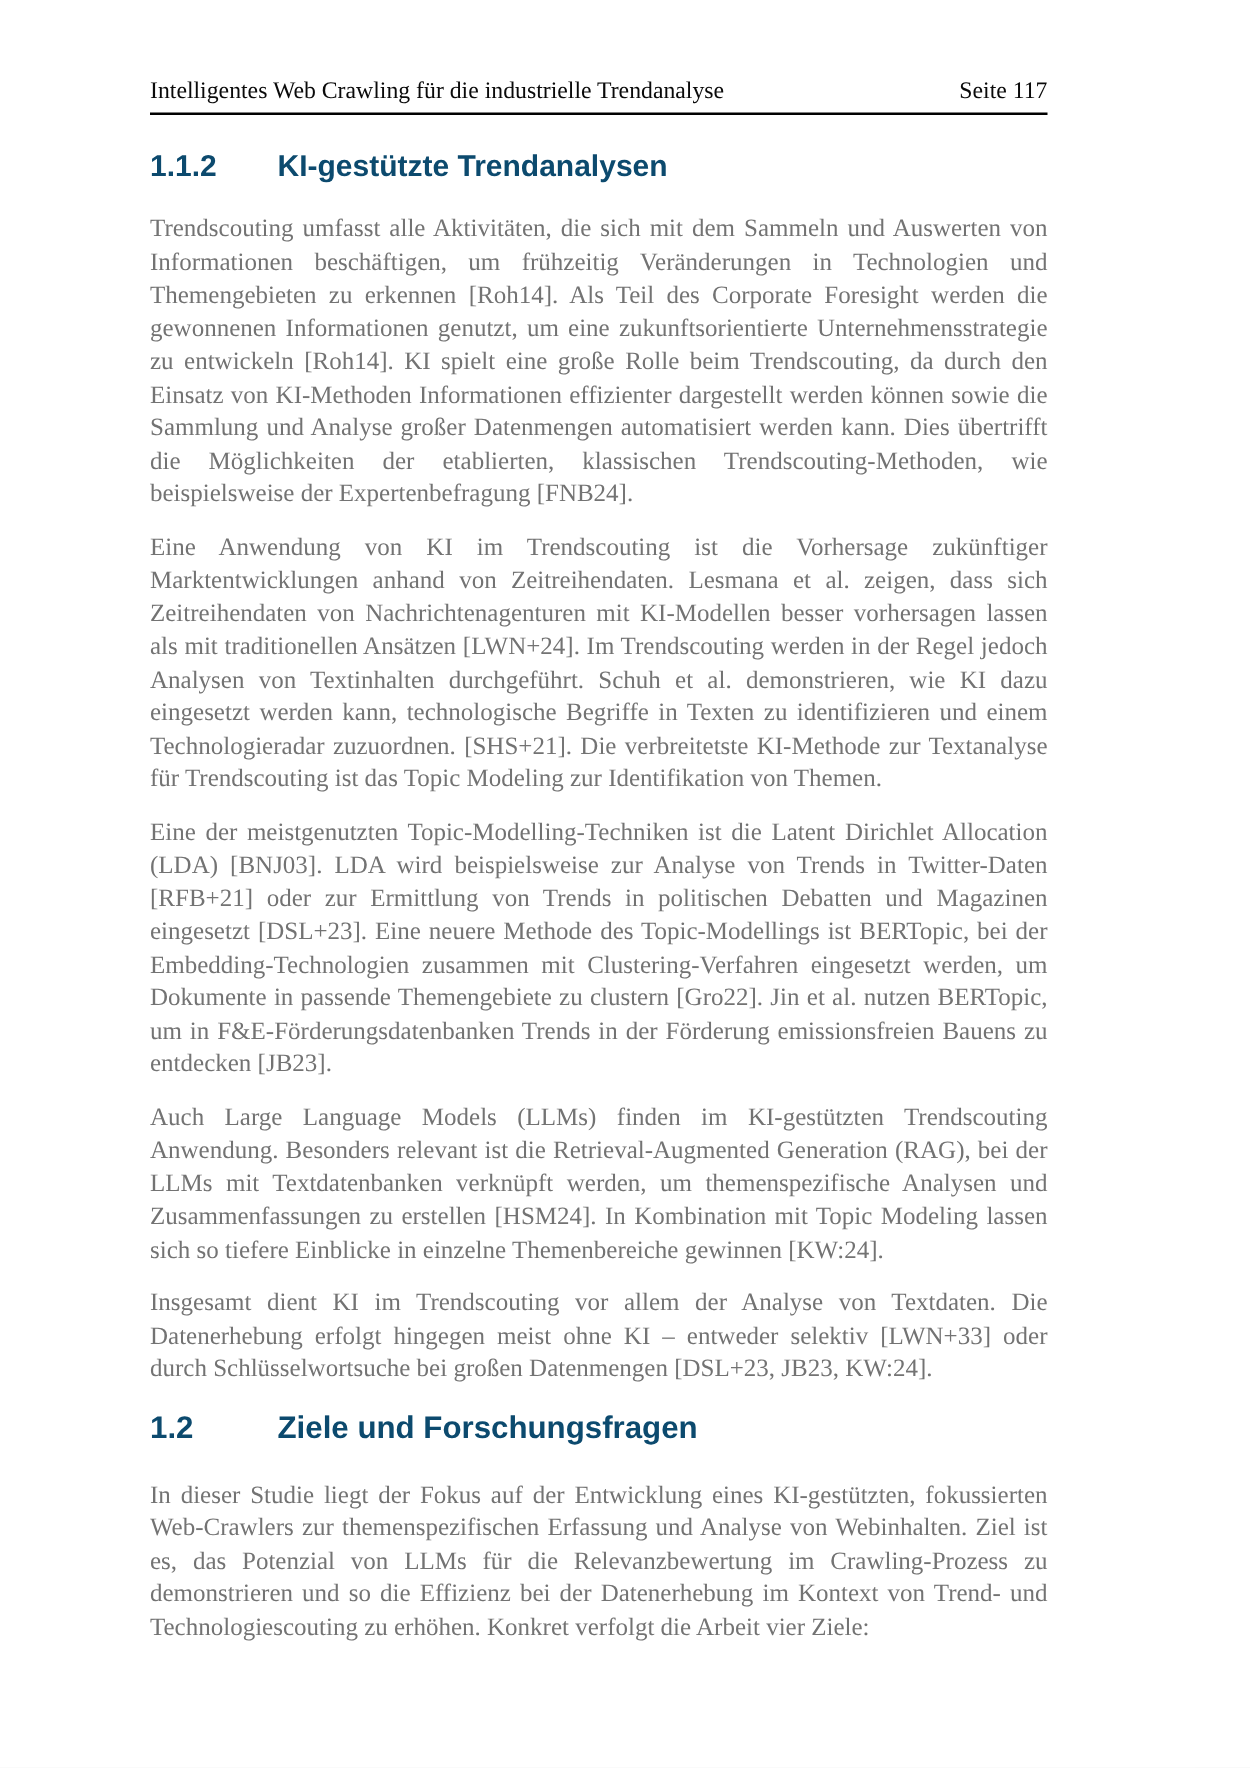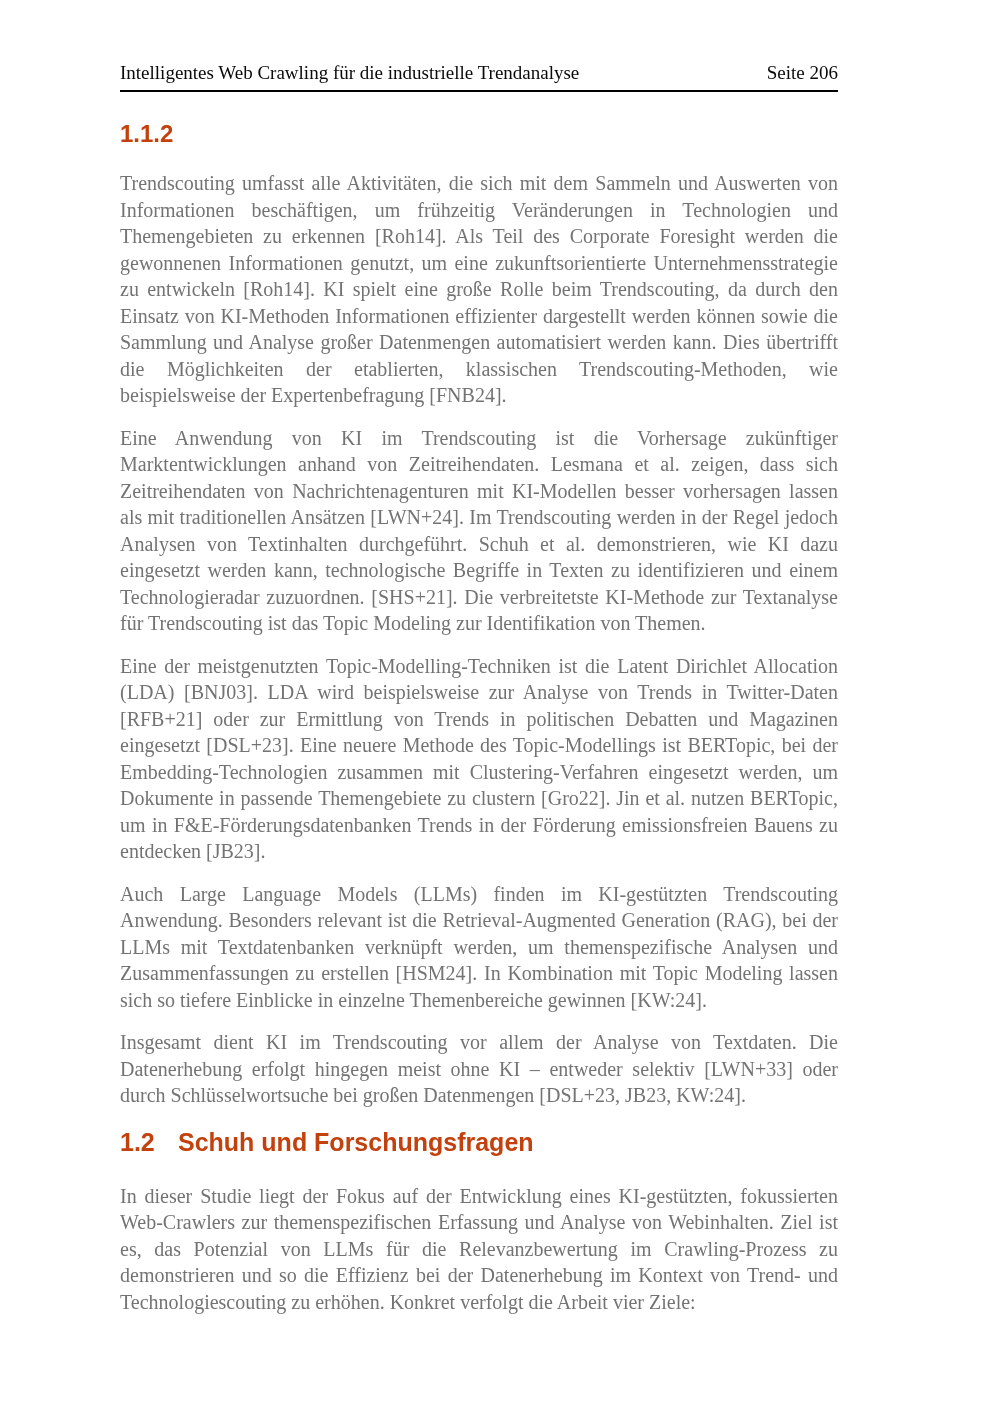--- a/index.html
+++ b/index.html
@@ -25,23 +25,24 @@
     align-items: baseline;
     font-size: 19px;
     line-height: 22px;
     padding-bottom: 6px;
     border-bottom: 2px solid #000000;
   }
   .content { padding-top: 0; }
   h2.section-heading {
     font-family: "Liberation Sans", sans-serif;
     font-weight: bold;
-    color: #c2410c;
+    color: #0c4a6e;
     display: flex;
     align-items: flex-start;
+    gap: 44px;
   }
   h2.level-3 {               
     font-size: 24px;
     margin-top: 28px;
     margin-bottom: 22px;
   }
   h2.level-2 {               
     font-size: 25px;
     margin-top: 19px;
     margin-bottom: 26px;
@@ -59,36 +60,37 @@
   }
   p.body-par:last-child { margin-bottom: 0; }
 </style>
 </head>
 <body>
 
 <div class="page">
 
   <div class="page-header">
     <span>Intelligentes Web Crawling für die industrielle Trendanalyse</span>
-    <span>Seite 206</span>
+    <span>Seite 117</span>
   </div>
 
   <div class="content">
 
     <h2 class="section-heading level-3">
       <span class="sec-num">1.1.2</span>
+      <span class="sec-title">KI-gestützte Trendanalysen</span>
     </h2>
 
     <p class="body-par" lang="de">Trendscouting umfasst alle Aktivitäten, die sich mit dem Sammeln und Auswerten von Informationen beschäftigen, um frühzeitig Veränderungen in Technologien und Themengebieten zu erkennen [Roh14]. Als Teil des Corporate Foresight werden die gewonnenen Informationen genutzt, um eine zukunftsorientierte Unternehmensstrategie zu entwickeln [Roh14]. KI spielt eine große Rolle beim Trendscouting, da durch den Einsatz von KI-Methoden Informationen effizienter dargestellt werden können sowie die Sammlung und Analyse großer Datenmengen automatisiert werden kann. Dies übertrifft die Möglichkeiten der etablierten, klassischen Trendscouting-Methoden, wie beispielsweise der Expertenbefragung [FNB24].</p>
     <p class="body-par" lang="de">Eine Anwendung von KI im Trendscouting ist die Vorhersage zukünftiger Marktentwicklungen anhand von Zeitreihendaten. Lesmana et al. zeigen, dass sich Zeitreihendaten von Nachrichtenagenturen mit KI-Modellen besser vorhersagen lassen als mit traditionellen Ansätzen [LWN+24]. Im Trendscouting werden in der Regel jedoch Analysen von Textinhalten durchgeführt. Schuh et al. demonstrieren, wie KI dazu eingesetzt werden kann, technologische Begriffe in Texten zu identifizieren und einem Technologieradar zuzuordnen. [SHS+21]. Die verbreitetste KI-Methode zur Textanalyse für Trendscouting ist das Topic Modeling zur Identifikation von Themen.</p>
     <p class="body-par" lang="de">Eine der meistgenutzten Topic-Modelling-Techniken ist die Latent Dirichlet Allocation (LDA) [BNJ03]. LDA wird beispielsweise zur Analyse von Trends in Twitter-Daten [RFB+21] oder zur Ermittlung von Trends in politischen Debatten und Magazinen eingesetzt [DSL+23]. Eine neuere Methode des Topic-Modellings ist BERTopic, bei der Embedding-Technologien zusammen mit Clustering-Verfahren eingesetzt werden, um Dokumente in passende Themengebiete zu clustern [Gro22]. Jin et al. nutzen BERTopic, um in F&amp;E-Förderungsdatenbanken Trends in der Förderung emissionsfreien Bauens zu entdecken [JB23].</p>
     <p class="body-par" lang="de">Auch Large Language Models (LLMs) finden im KI-gestützten Trendscouting Anwendung. Besonders relevant ist die Retrieval-Augmented Generation (RAG), bei der LLMs mit Textdatenbanken verknüpft werden, um themenspezifische Analysen und Zusammenfassungen zu erstellen [HSM24]. In Kombination mit Topic Modeling lassen sich so tiefere Einblicke in einzelne Themenbereiche gewinnen [KW:24].</p>
     <p class="body-par" lang="de">Insgesamt dient KI im Trendscouting vor allem der Analyse von Textdaten. Die Datenerhebung erfolgt hingegen meist ohne KI – entweder selektiv [LWN+33] oder durch Schlüsselwortsuche bei großen Datenmengen [DSL+23, JB23, KW:24].</p>
 
     <h2 class="section-heading level-2">
       <span class="sec-num">1.2</span>
-      <span class="sec-title">Schuh und Forschungsfragen</span>
+      <span class="sec-title">Ziele und Forschungsfragen</span>
     </h2>
 
     <p class="body-par" lang="de">In dieser Studie liegt der Fokus auf der Entwicklung eines KI-gestützten, fokussierten Web-Crawlers zur themenspezifischen Erfassung und Analyse von Webinhalten. Ziel ist es, das Potenzial von LLMs für die Relevanzbewertung im Crawling-Prozess zu demonstrieren und so die Effizienz bei der Datenerhebung im Kontext von Trend- und Technologiescouting zu erhöhen. Konkret verfolgt die Arbeit vier Ziele:</p>
 
   </div>
 </div>
 
 </body></html>

